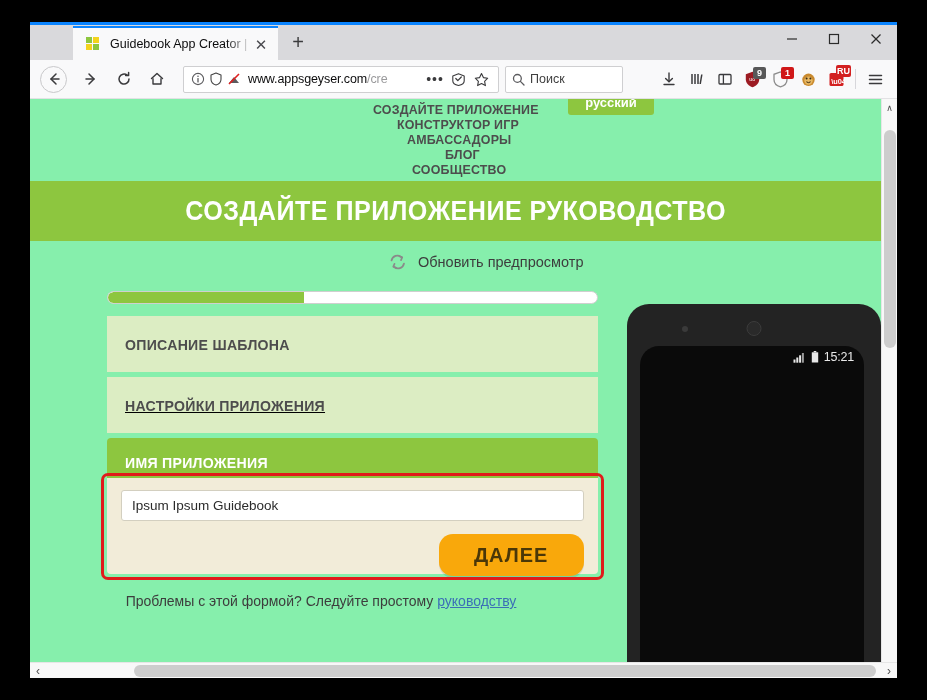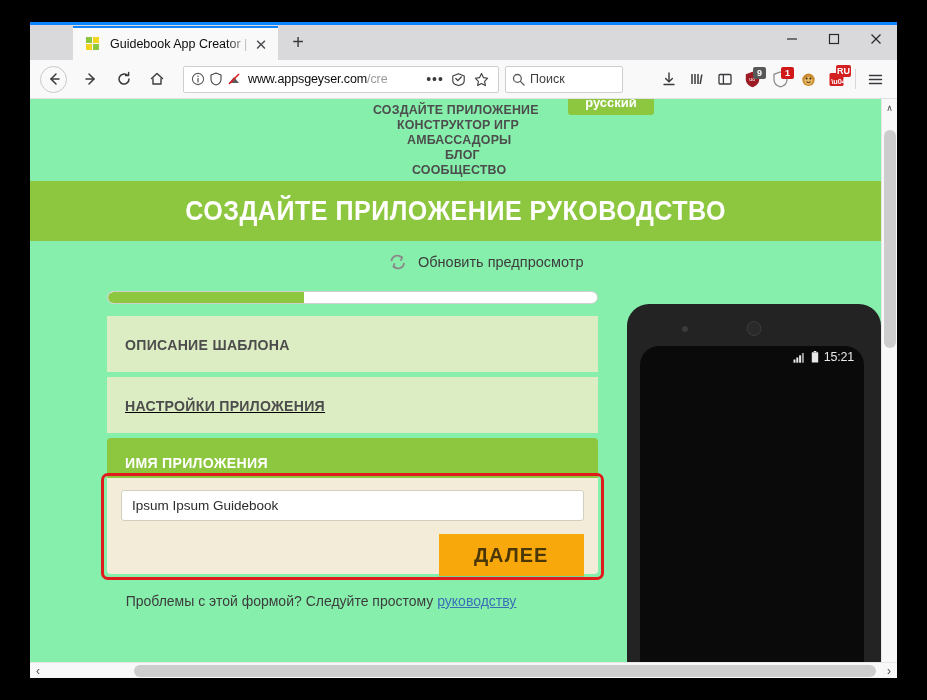--- a/index.html
+++ b/index.html
@@ -249,21 +249,21 @@
     border: 1px solid #d3cfc0;
     border-radius: 3px;
     padding-left: 10px;
     font-size: 13.5px; color: #2b2b2b;
     font-family: "Liberation Sans", sans-serif;
     display: flex; align-items: center;
   }
   #next-button {
     position: absolute; right: 14px; top: 56px;
     width: 145px; height: 42px;
-    background: #f9a80b; border-radius: 0;
+    background: #f9a80b; border-radius: 14px;
     display: flex; align-items: center; justify-content: center;
     box-shadow: 0 2px 0 rgba(0,0,0,0.10);
   }
   #next-button-label {
     font-size: 21px; font-weight: bold; color: #4a3708;
     letter-spacing: 1px; transform: scaleX(0.95);
   }
 
   
   #annotation-box {

